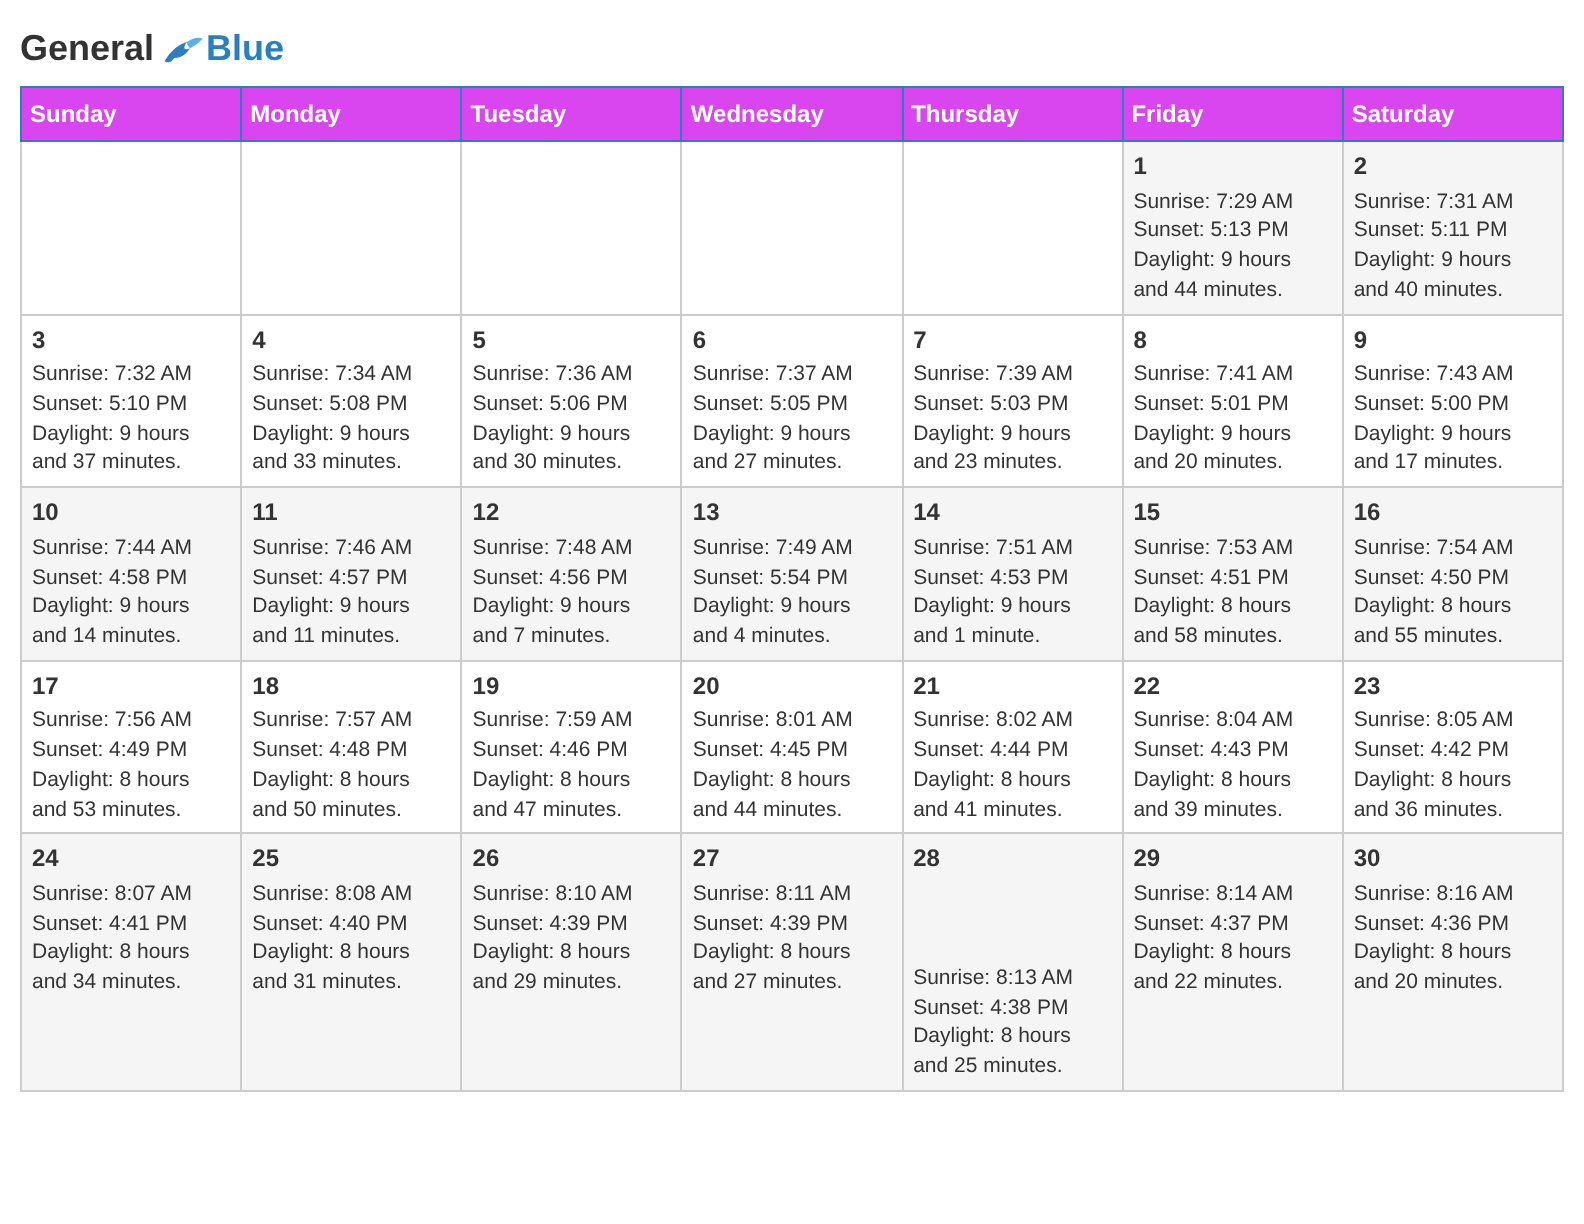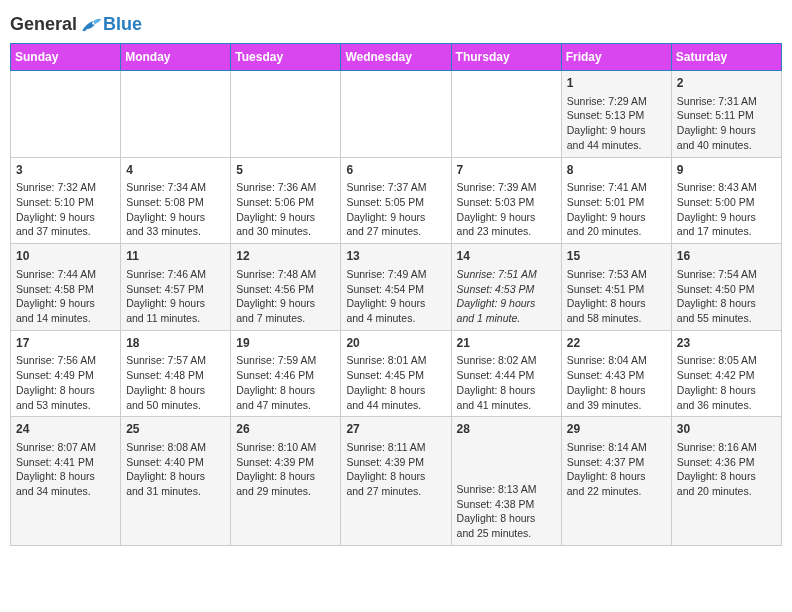--- a/index.html
+++ b/index.html
@@ -174,21 +174,21 @@
 Daylight: 9 hours and 23 minutes.</div>
         </td>
         <td>
           <span class="day-number">8</span>
           <div class="day-info" style="white-space: pre-line;">Sunrise: 7:41 AM
 Sunset: 5:01 PM
 Daylight: 9 hours and 20 minutes.</div>
         </td>
         <td>
           <span class="day-number">9</span>
-          <div class="day-info" style="white-space: pre-line;">Sunrise: 8:43 AM
+          <div class="day-info" style="white-space: pre-line;">Sunrise: 7:43 AM
 Sunset: 5:00 PM
 Daylight: 9 hours and 17 minutes.</div>
         </td>
       </tr>
       <tr>
         <td>
           <span class="day-number">10</span>
           <div class="day-info" style="white-space: pre-line;">Sunrise: 7:44 AM
 Sunset: 4:58 PM
 Daylight: 9 hours and 14 minutes.</div>
@@ -201,26 +201,26 @@
         </td>
         <td>
           <span class="day-number">12</span>
           <div class="day-info" style="white-space: pre-line;">Sunrise: 7:48 AM
 Sunset: 4:56 PM
 Daylight: 9 hours and 7 minutes.</div>
         </td>
         <td>
           <span class="day-number">13</span>
           <div class="day-info" style="white-space: pre-line;">Sunrise: 7:49 AM
-Sunset: 4:54 PM
+Sunset: 5:54 PM
 Daylight: 9 hours and 4 minutes.</div>
         </td>
         <td>
           <span class="day-number">14</span>
-          <div class="day-info" style="white-space: pre-line; font-style: italic;">Sunrise: 7:51 AM
+          <div class="day-info" style="white-space: pre-line;">Sunrise: 7:51 AM
 Sunset: 4:53 PM
 Daylight: 9 hours and 1 minute.</div>
         </td>
         <td>
           <span class="day-number">15</span>
           <div class="day-info" style="white-space: pre-line;">Sunrise: 7:53 AM
 Sunset: 4:51 PM
 Daylight: 8 hours and 58 minutes.</div>
         </td>
         <td>

